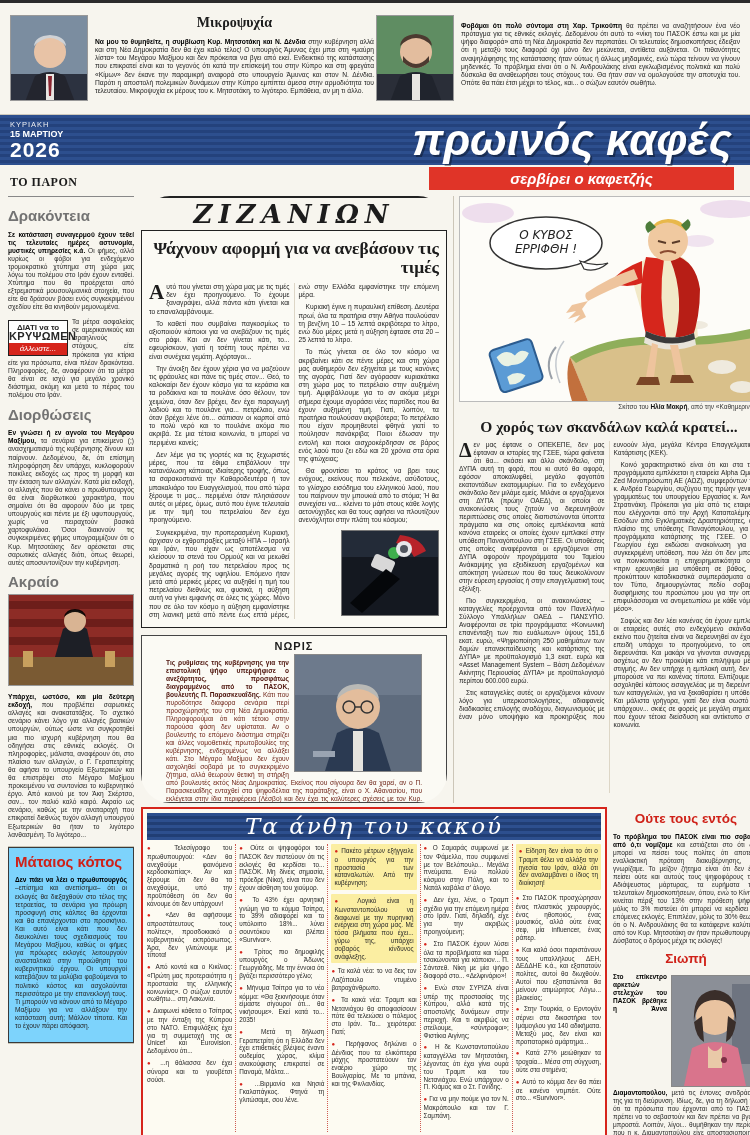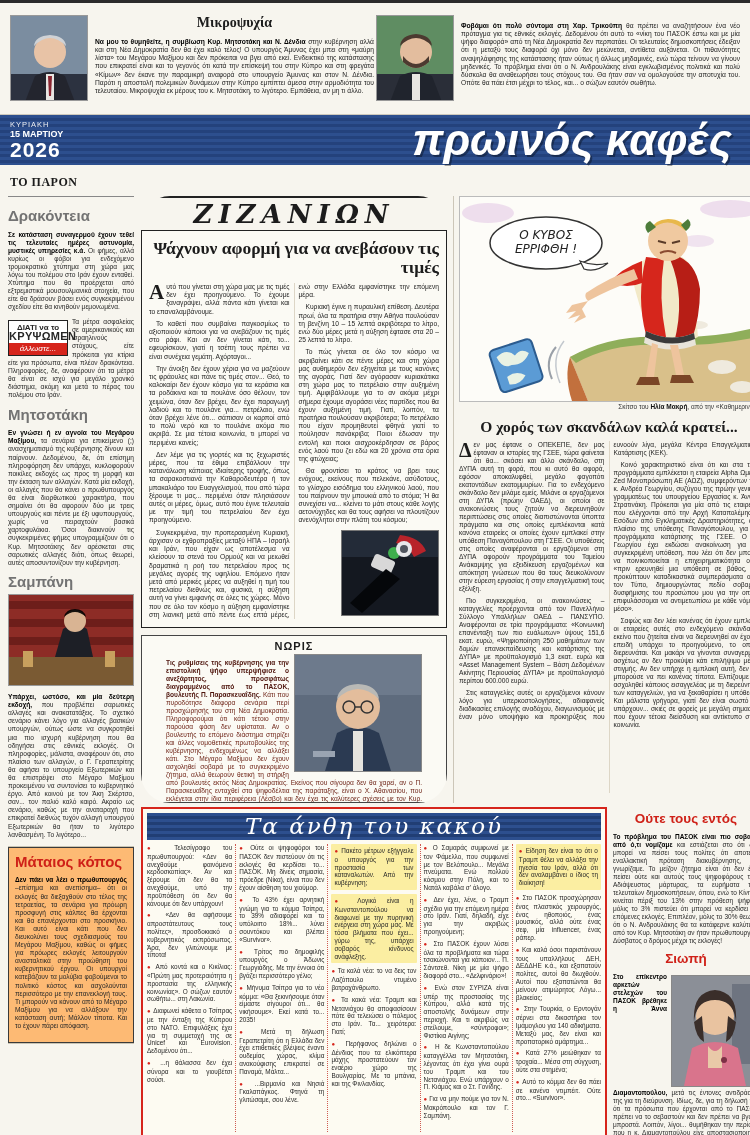--- a/index.html
+++ b/index.html
@@ -48,21 +48,21 @@
 
   
   .sechead{font-size:15px;font-weight:bold;color:#737373;margin:6px 0 4px 0;font-family:"Liberation Sans",sans-serif;}
   .secbody{font-size:6.6px;line-height:8.1px;text-align:justify;color:#262626;}
   .secbody b{color:#000;}
   .inset{float:left;width:60px;margin:2px 4px 2px 0;border:1px solid #222;background:#fff;text-align:center;}
   .inset .l1{font-size:8px;font-weight:bold;padding-top:3px;}
   .inset .l2{font-size:11px;font-weight:bold;letter-spacing:.3px;text-align:center;}
   .inset .l3{background:#d6251c;color:#fff;font-style:italic;font-size:8px;padding:2px 4px;margin-top:3px;}
   .akraiophoto{width:100%;height:92px;margin:2px 0 4px 0;overflow:hidden;border:1px solid #999;}
-  .mataios{border:1px solid #3a3a3a;outline:1px solid #c9c4b4;margin-top:8px;padding:5px 6px;background:#fdba74;}
+  .mataios{border:1px solid #3a3a3a;outline:1px solid #c9c4b4;margin-top:8px;padding:5px 6px;background:#7dd3fc;}
   .mataios .sechead{color:#cf2118;margin-top:0;}
 
   
   .zizanion{font-family:"DejaVu Serif","Liberation Serif",serif;font-style:italic;font-weight:bold;
             font-size:26px;text-align:center;letter-spacing:6px;height:34px;line-height:32px;
             border-top:2px solid #222;}
   .mainbox{border:1px solid #222;padding:6px 7px;height:398px;overflow:hidden;background:#fbfaf4;}
   .mainhead{font-family:"Liberation Serif","DejaVu Serif",serif;font-weight:bold;font-size:17.5px;
             line-height:19px;text-align:right;margin:2px 0 6px 0;}
   .maincols{column-count:2;column-gap:9px;column-rule:1px solid #ddd6c6;font-size:6.7px;line-height:8.2px;
@@ -157,40 +157,41 @@
   <div class="banner">
     <div class="dateblock">
       <div class="dateday">ΚΥΡΙΑΚΗ</div>
       <div class="datedate">15 ΜΑΡΤΙΟΥ</div>
       <div class="dateyear">2026</div>
     </div>
     <div class="bannertitle">πρωινός καφές</div>
   </div>
   <div class="subrow">
     <div class="paper">ΤΟ ΠΑΡΟΝ</div>
+    <div class="servebox">σερβίρει ο καφετζής</div>
   </div>
 
   <div class="main">
 
     <div class="colleft">
       <h2 class="sechead">Δρακόντεια</h2>
       <p class="secbody"><b>Σε κατάσταση συναγερμού έχουν τεθεί τις τελευταίες ημέρες αστυνομία, μυστικές υπηρεσίες κ.ά.</b> <span>Οι φήμες, αλλά κυρίως οι φόβοι για ενδεχόμενο τρομοκρατικό χτύπημα στη χώρα μας λόγω του πολέμου στο Ιράν έχουν ενταθεί. Χτύπημα που θα προέρχεται από εξτρεμιστικά μουσουλμανικά στοιχεία, που είτε θα δράσουν βάσει ενός συγκεκριμένου σχεδίου είτε θα κινηθούν μεμονωμένα.</span></p>
       <p class="secbody">
         <span class="inset">
           <span class="l1" style="display:block">ΔΙΑΤΙ να το</span>
           <span class="l2" style="display:block">ΚΡΥΨΩΜΕΝ</span>
           <span class="l3" style="display:block">άλλωστε...</span>
         </span>
         <span>Τα μέτρα ασφαλείας σε αμερικανικούς και ισραηλινούς στόχους, είτε πρόκειται για κτίρια είτε για πρόσωπα, είναι πλέον δρακόντεια. Πληροφορίες, δε, αναφέρουν ότι τα μέτρα θα είναι σε ισχύ για μεγάλο χρονικό διάστημα, ακόμη και μετά το πέρας του πολέμου στο Ιράν.</span>
       </p>
 
-      <h2 class="sechead">Μητσοτάκη</h2>
+      <h2 class="sechead">Διορθώσεις</h2>
       <p class="secbody"><b>Εν γνώσει ή εν αγνοία του Μεγάρου Μαξίμου,</b> <span>τα σενάρια για επικείμενο (;) ανασχηματισμό της κυβέρνησης δίνουν και παίρνουν. Δεδομένου, δε, ότι επίσημη πληροφόρηση δεν υπάρχει, κυκλοφορούν ποικίλες εκδοχές ως προς τη μορφή και την έκταση των αλλαγών. Κατά μία εκδοχή, οι αλλαγές που θα κάνει ο πρωθυπουργός θα είναι διορθωτικού χαρακτήρα, που σημαίνει ότι θα αφορούν δύο με τρεις υπουργούς και πέντε με έξι υφυπουργούς, χωρίς να πειραχτούν βασικά χαρτοφυλάκια. Όσοι διακινούν τις συγκεκριμένες φήμες υπογραμμίζουν ότι ο Κυρ. Μητσοτάκης δεν αρέσκεται στις σαρωτικές αλλαγές διότι, όπως θεωρεί, αυτές αποσυντονίζουν την κυβέρνηση.</span></p>
 
-      <h2 class="sechead">Σαμπάνη</h2>
+      <h2 class="sechead">Ακραίο</h2>
       <div class="akraiophoto">
         <svg width="124" height="90" viewBox="0 0 124 90">
           <rect width="124" height="90" fill="#8d2c26"></rect>
           <path d="M0 10 H124 M0 28 H124 M0 46 H124" stroke="#6d1e1a" stroke-width="8"></path>
           <rect x="0" y="62" width="124" height="28" fill="#7a5a33"></rect>
           <path d="M46 62 L54 34 Q66 26 78 34 L84 62 Z" fill="#1d1f26"></path>
           <circle cx="66" cy="26" r="11" fill="#d9b493"></circle>
           <path d="M55 22 Q66 12 77 22 Q75 14 66 14 Q57 14 55 22Z" fill="#5a5а58" opacity="0.9"></path>
           <rect x="14" y="56" width="10" height="16" fill="#c8a05e"></rect>
           <rect x="96" y="56" width="10" height="16" fill="#c8a05e"></rect>

